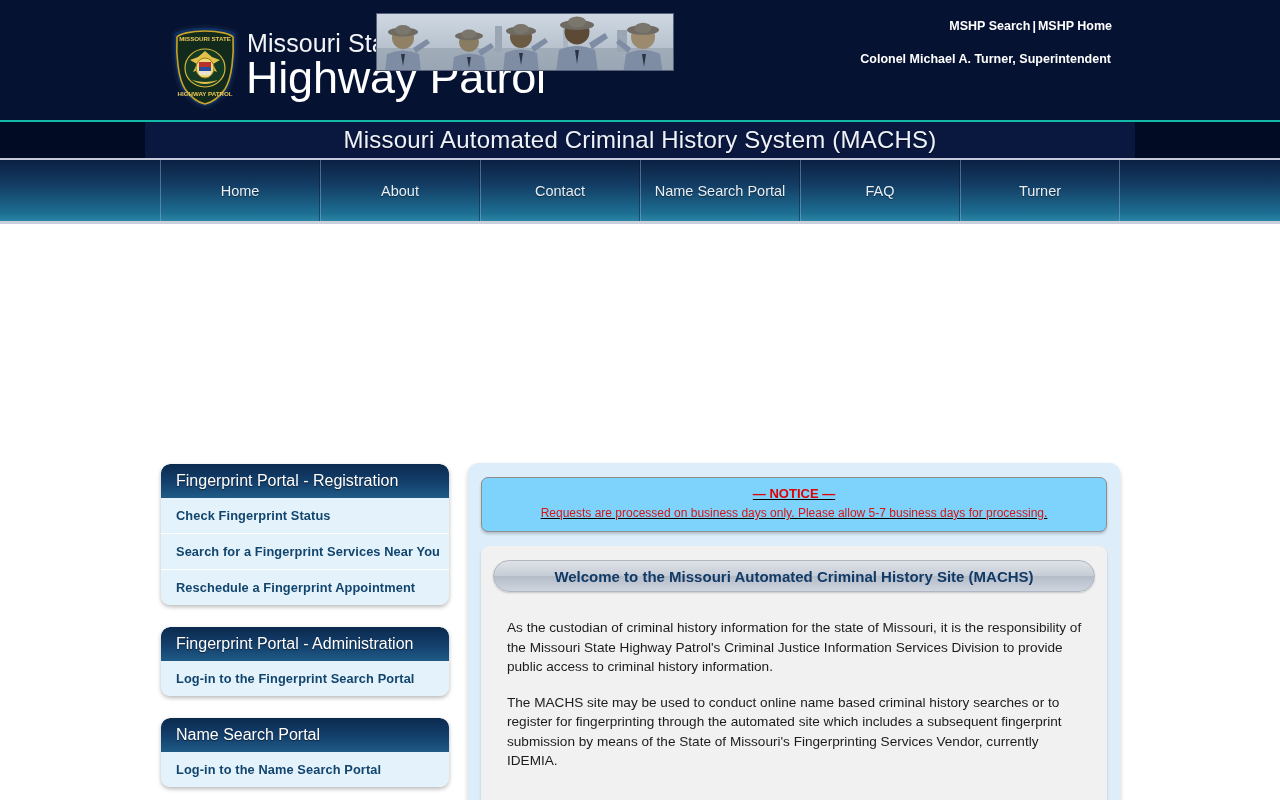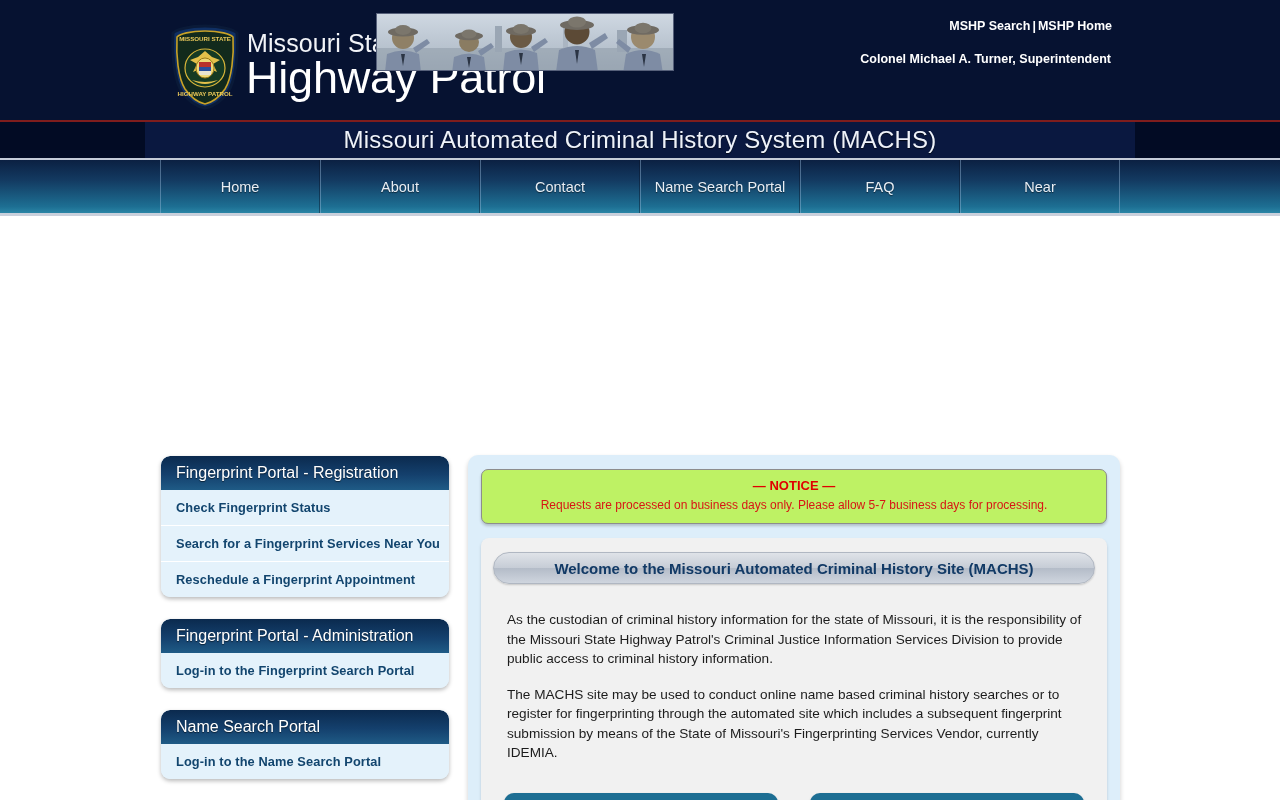--- a/index.html
+++ b/index.html
@@ -99,21 +99,21 @@
     white-space: nowrap;
     text-align: right;
   }
 
   
   .title-banner {
     position: relative;
     width: 1280px;
     height: 40px;
     background: #020b24;
-    border-top: 2px solid #7f1d1d;
+    border-top: 2px solid #14b8a6;
     border-bottom: 2px solid #c5cbd8;
     display: flex;
     align-items: center;
   }
   .title-banner .plate {
     position: absolute;
     left: 145px;
     top: 0;
     width: 990px;
     height: 100%;
@@ -126,21 +126,21 @@
     font-size: 24px;
     color: #eef2fa;
     letter-spacing: 0.2px;
     text-shadow: 0 1px 1px rgba(0,0,0,.6);
   }
 
   
   .navbar {
     position: relative;
     width: 1280px;
-    height: 56px;
+    height: 64px;
     background: linear-gradient(180deg, #0b2042 0%, #133a61 38%, #1d6f93 88%, #2a85a6 100%);
     border-bottom: 3px solid #c9d0dc;
     display: flex;
     justify-content: center;
   }
   .nav-items {
     display: flex;
     height: 100%;
   }
   .nav-item {
@@ -213,26 +213,27 @@
     left: 468px;
     top: 239px;
     width: 652px;
     background: #ddeefa;
     border-radius: 10px;
     padding: 14px 13px 18px 13px;
     box-shadow: 0 3px 5px rgba(0,0,0,.2);
   }
 
   .notice-box {
-    background: #bef264;
+    background: #7dd3fc;
     border: 1px solid #8d8d8d;
     border-radius: 7px;
     padding: 8px 10px 9px 10px;
     text-align: center;
     box-shadow: 0 2px 3px rgba(0,0,0,.2);
+    text-decoration: underline;
   }
   .notice-title {
     font-size: 13px;
     font-weight: bold;
     color: #e00000;
     margin-bottom: 4px;
   }
   .notice-text {
     font-size: 12px;
     color: #d71515;
@@ -388,21 +389,21 @@
   <div class="title-text">Missouri Automated Criminal History System (MACHS)</div>
 </div>
 
 <div class="navbar">
   <div class="nav-items">
     <div class="nav-item">Home</div>
     <div class="nav-item">About</div>
     <div class="nav-item">Contact</div>
     <div class="nav-item">Name Search Portal</div>
     <div class="nav-item">FAQ</div>
-    <div class="nav-item">Near</div>
+    <div class="nav-item">Turner</div>
   </div>
 </div>
 
 <div class="page">
 
   <div class="sidebar">
 
     <div class="panel">
       <div class="panel-head">Fingerprint Portal - Registration</div>
       <div class="panel-body">

